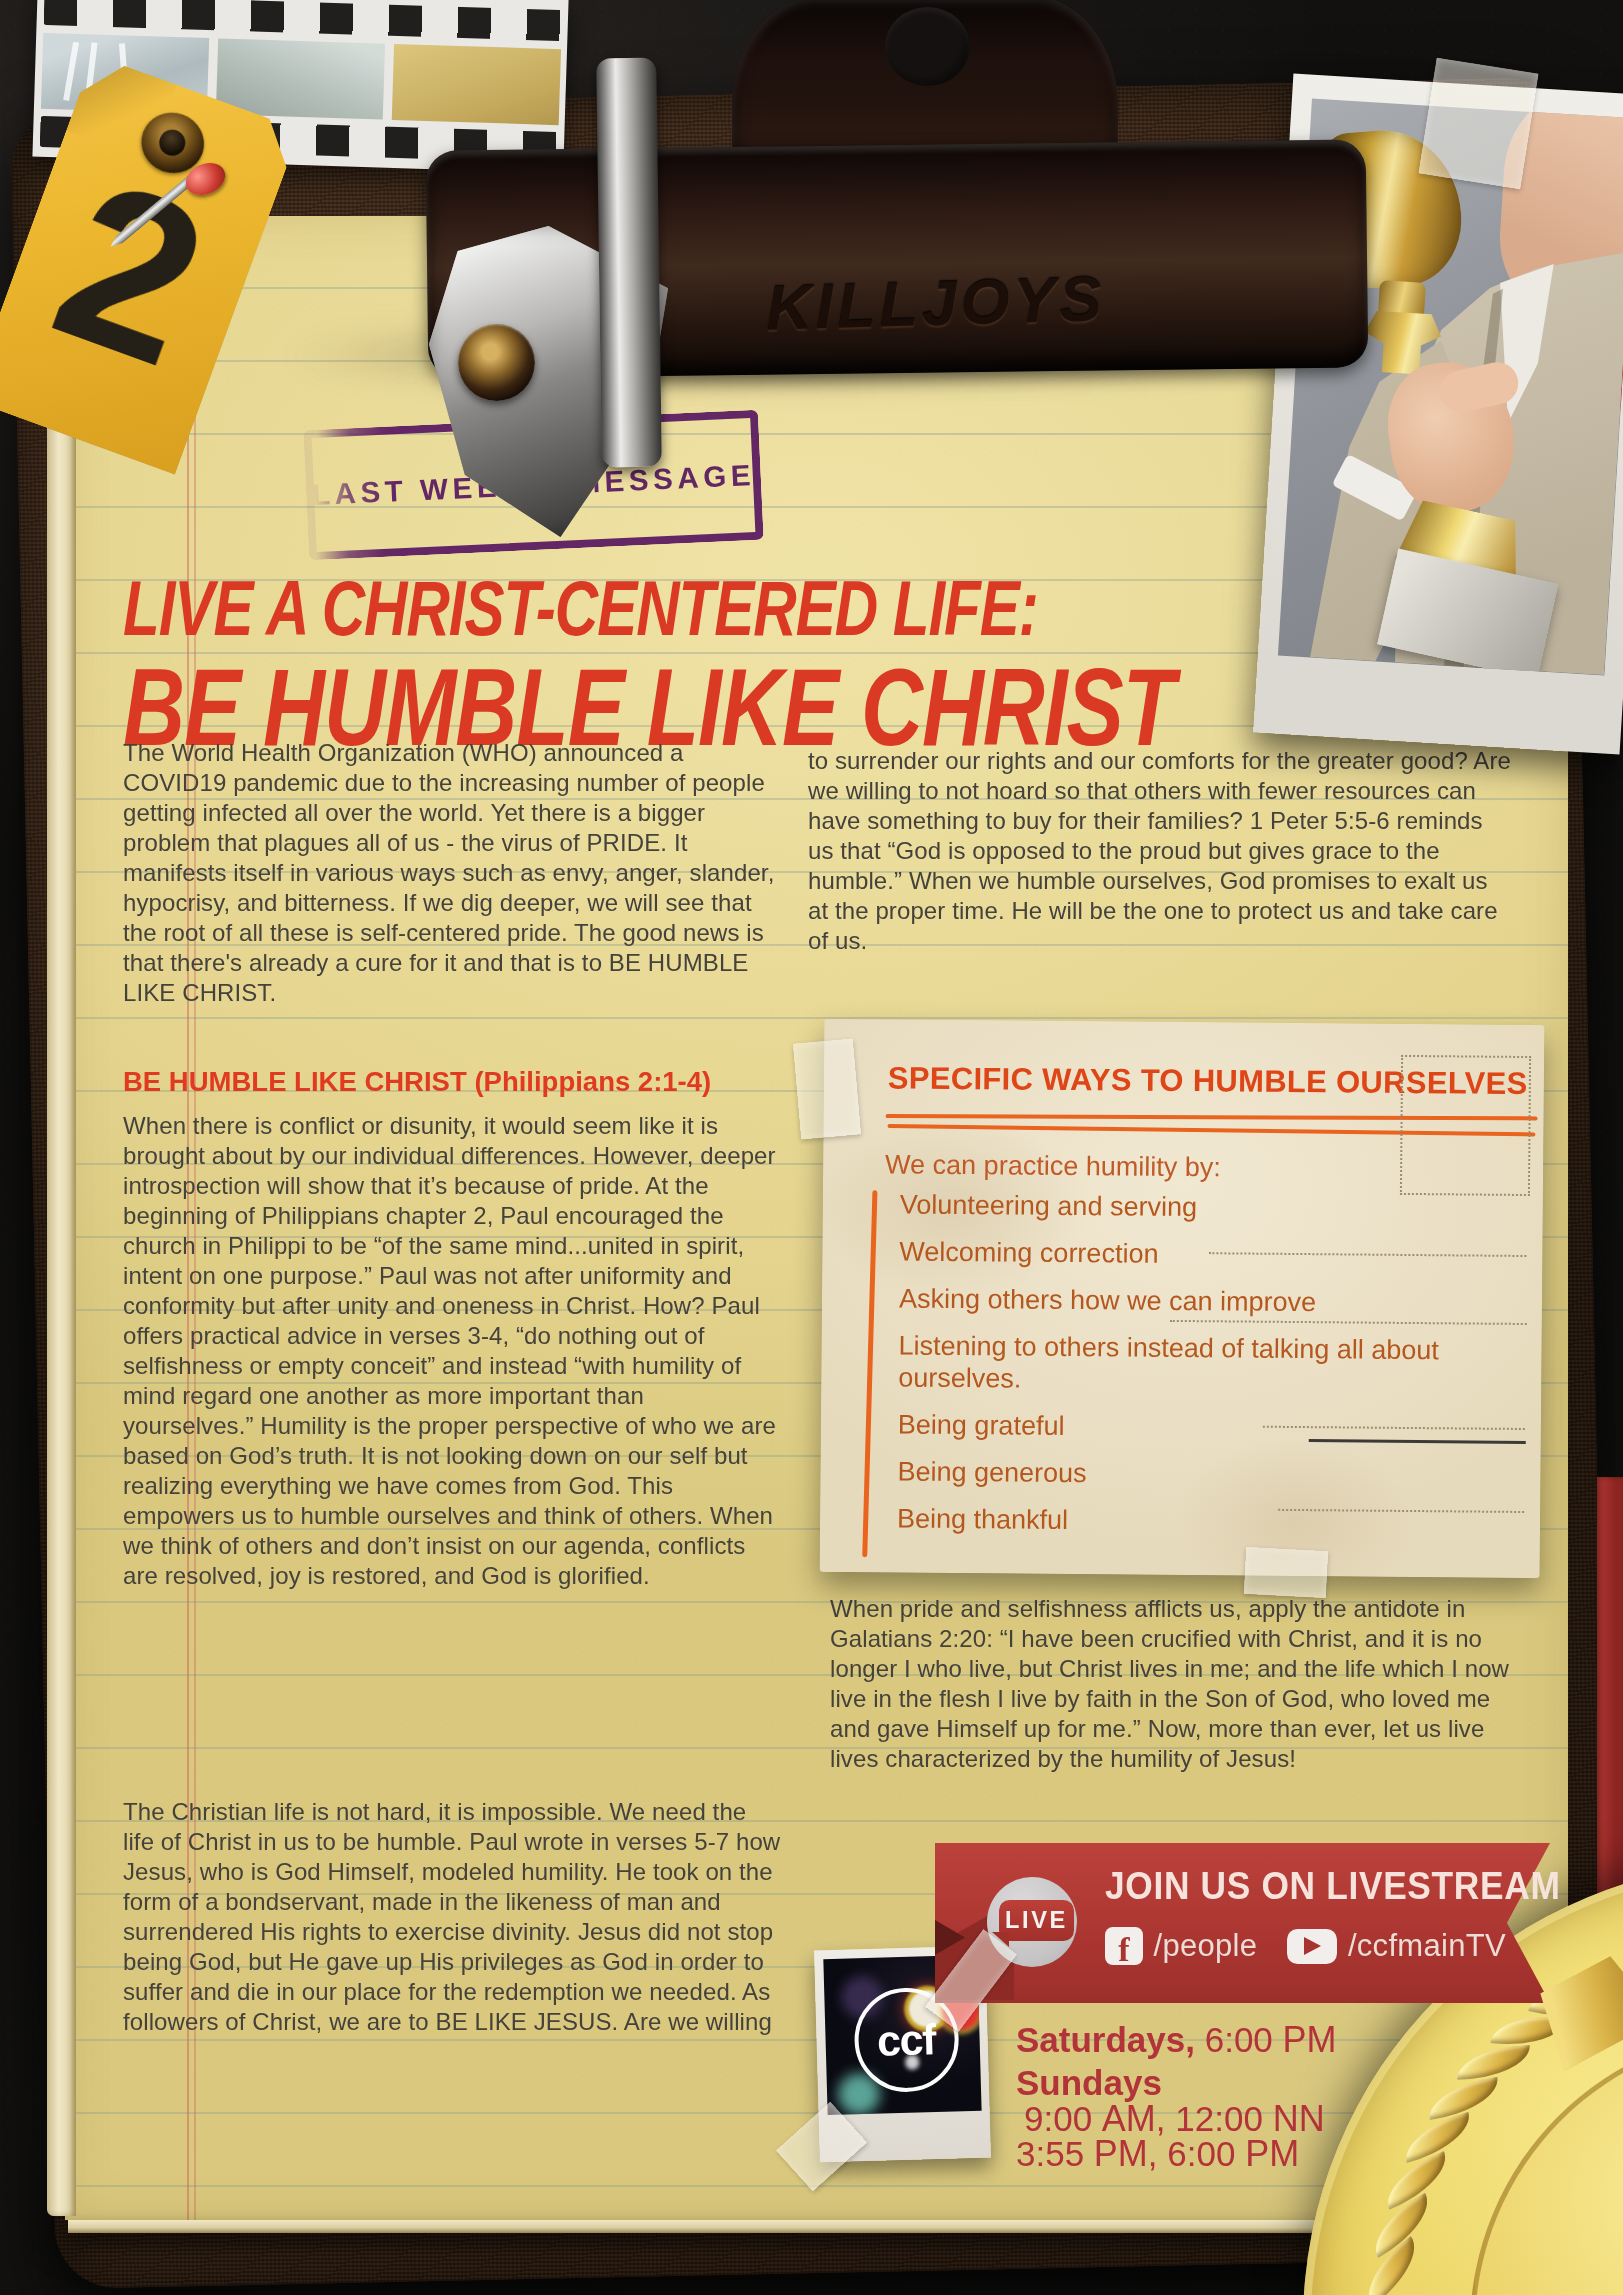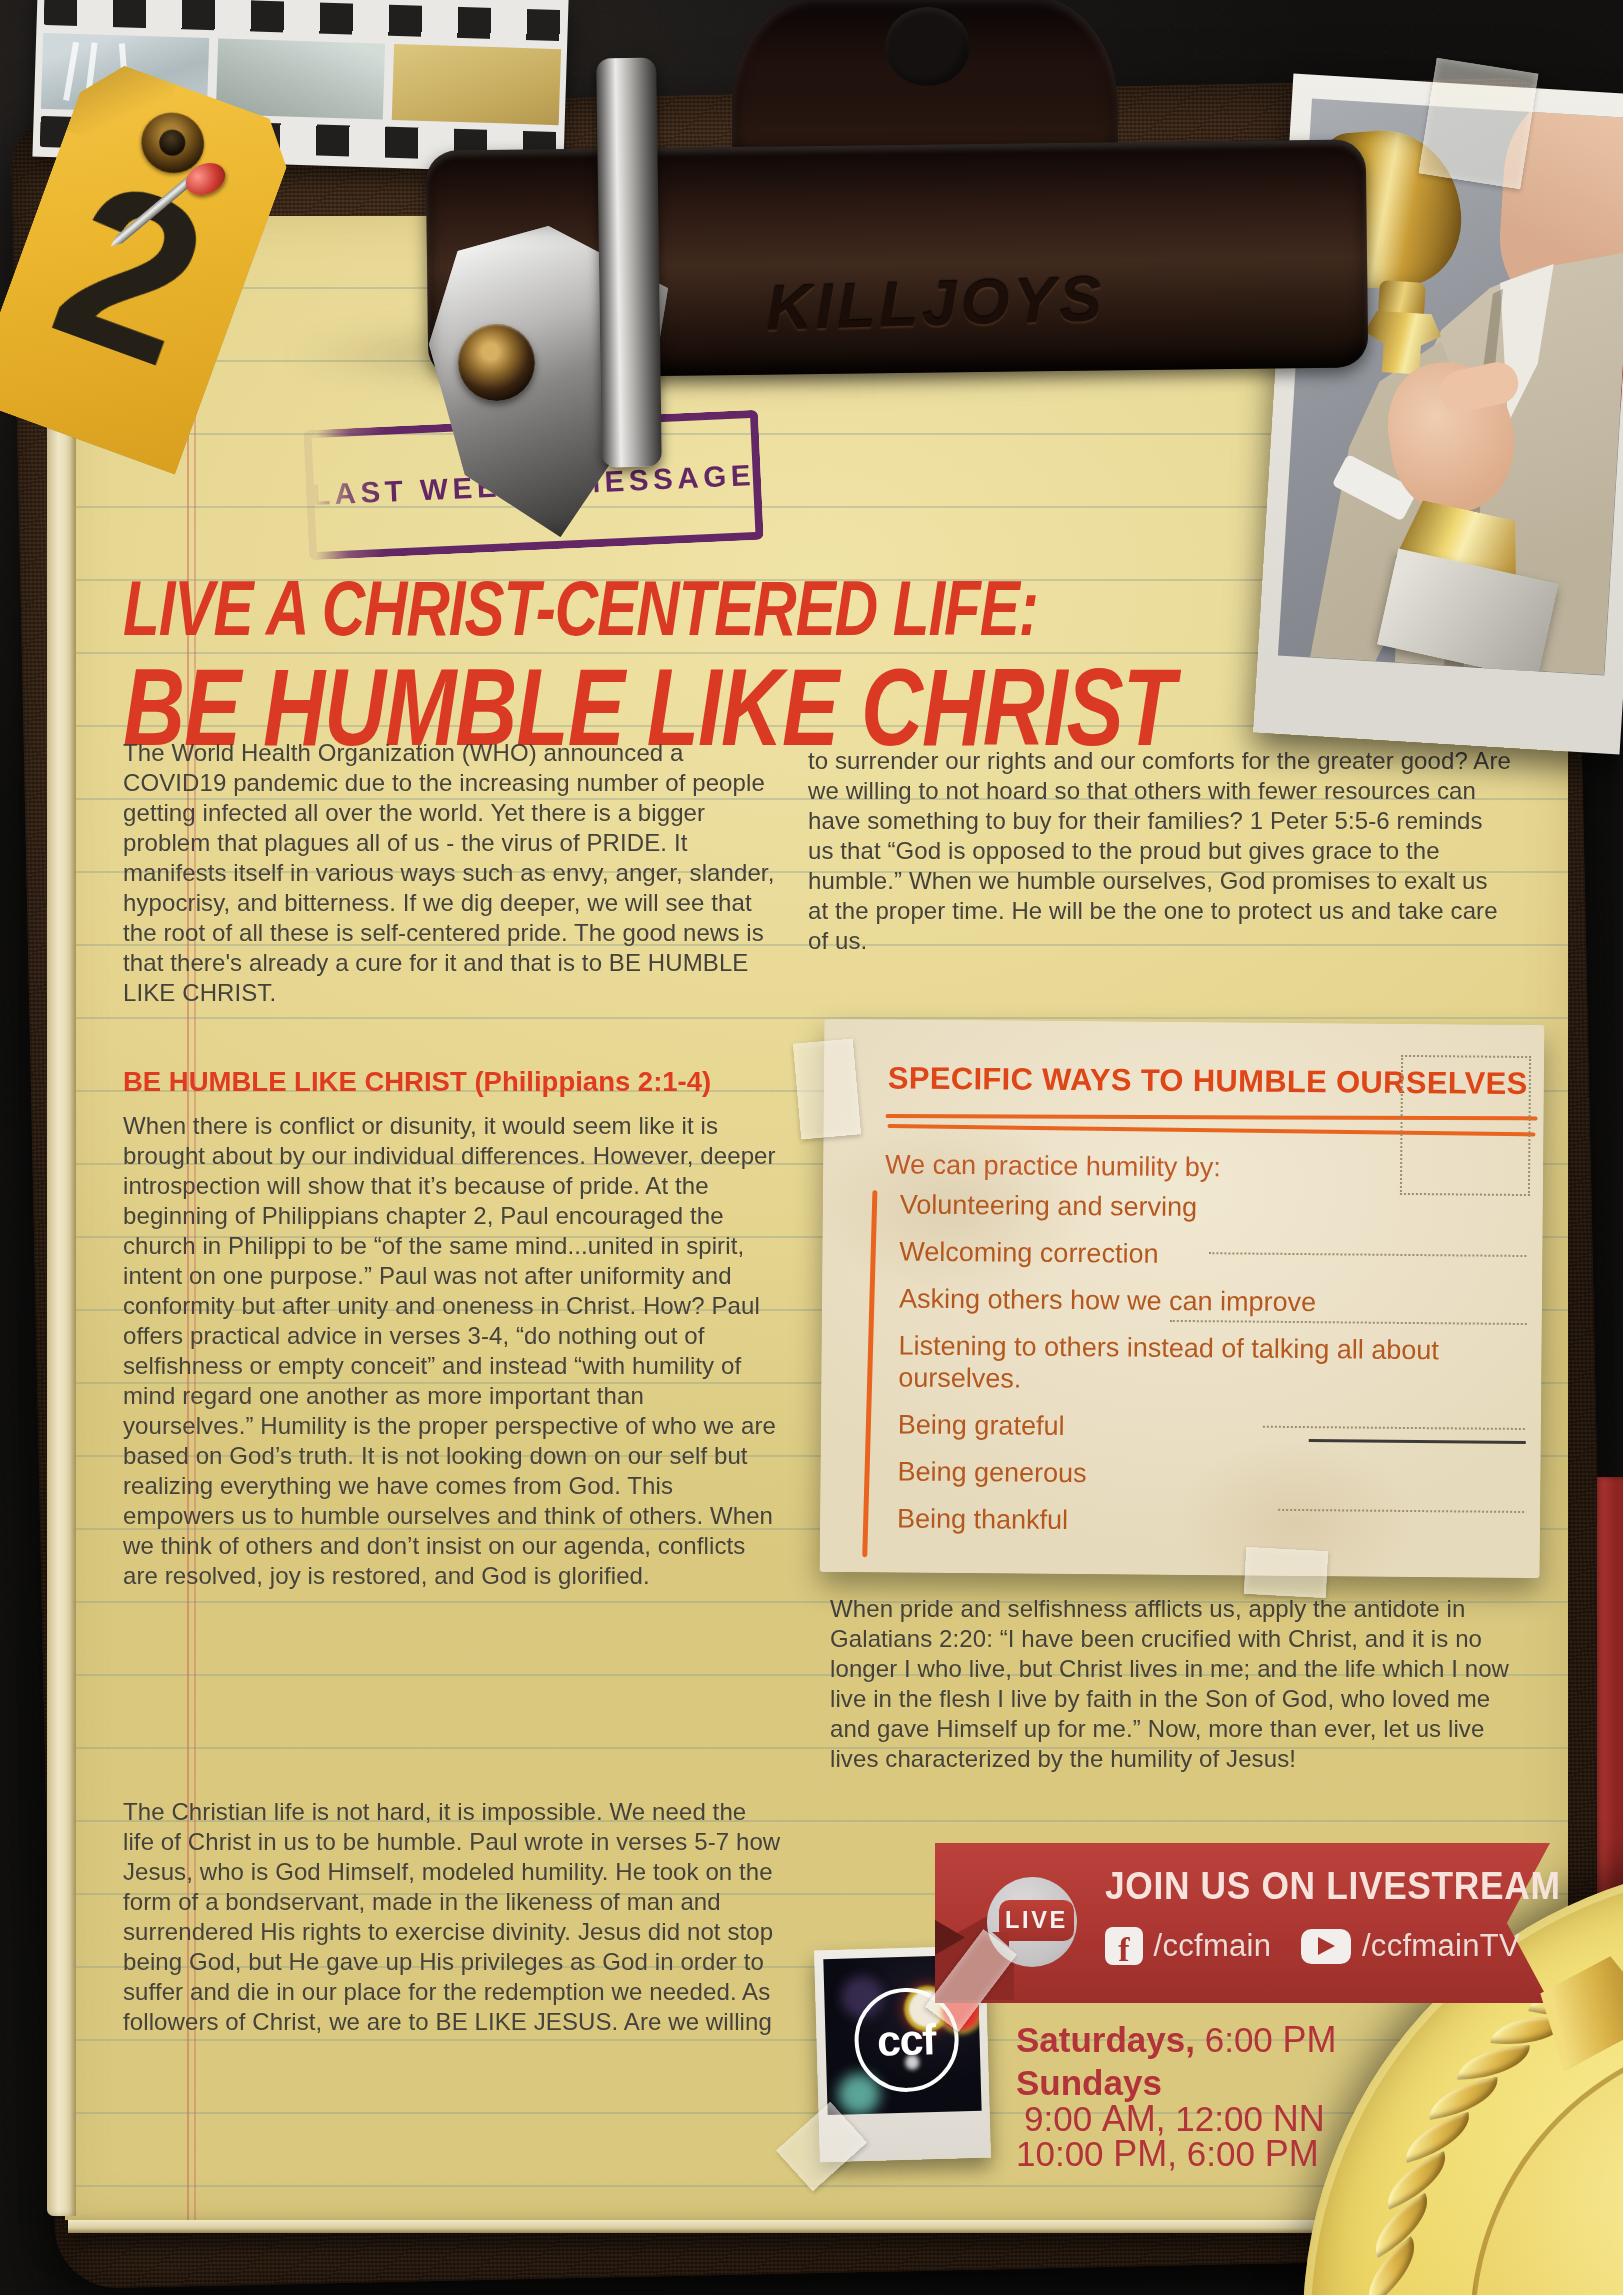--- a/index.html
+++ b/index.html
@@ -364,40 +364,40 @@
   <div class="abs banner-fold" data-interactable="false"></div>
   <div class="abs banner-fold-dark" data-interactable="false"></div>
   <div class="abs live-circle" data-interactable="false"></div>
   <div class="abs live-badge" data-interactable="false">LIVE</div>
   <div class="abs live-tail" data-interactable="false"></div>
   <div class="abs banner-heading" data-interactable="false">JOIN US ON LIVESTREAM</div>
   <div class="abs social-row" data-interactable="false">
     <div class="fb-icon" data-interactable="false">
         <span data-interactable="false">f</span>
       </div>
-    <div class="social-handle" data-interactable="false">/ccfmain</div>
+    <div class="social-handle" data-interactable="false">/people</div>
     <div class="yt-icon" data-interactable="false">
         <div class="yt-play" data-interactable="false"></div>
       </div>
     <div class="social-handle" data-interactable="false">/ccfmainTV</div>
   </div>
 
   <div class="abs sched s-sat" data-interactable="false">
     <span class="b" data-interactable="false">Saturdays,</span>
     <span data-interactable="false">6:00</span>
     <span class="unit" data-interactable="false">PM</span>
   </div>
   <div class="abs sched s-sun" data-interactable="false">Sundays</div>
   <div class="abs sched s-r1" data-interactable="false">
     <span data-interactable="false">9:00</span>
     <span class="unit" data-interactable="false">AM</span><span data-interactable="false">, 12:00</span>
     <span class="unit" data-interactable="false">NN</span>
   </div>
   <div class="abs sched s-r2" data-interactable="false">
-    <span data-interactable="false">10:00</span>
+    <span data-interactable="false">3:55</span>
     <span class="unit" data-interactable="false">PM</span><span data-interactable="false">, 6:00</span>
     <span class="unit" data-interactable="false">PM</span>
   </div>
   <div class="abs tape tape-ccf-a" data-interactable="false"></div>
   <div class="abs tape tape-ccf-b" data-interactable="false"></div>
 
   <div class="abs troph" data-interactable="false">
     <div class="troph-photo" data-interactable="false">
       <div class="balloon" data-interactable="false"></div>
       <div class="chin" data-interactable="false"></div>

